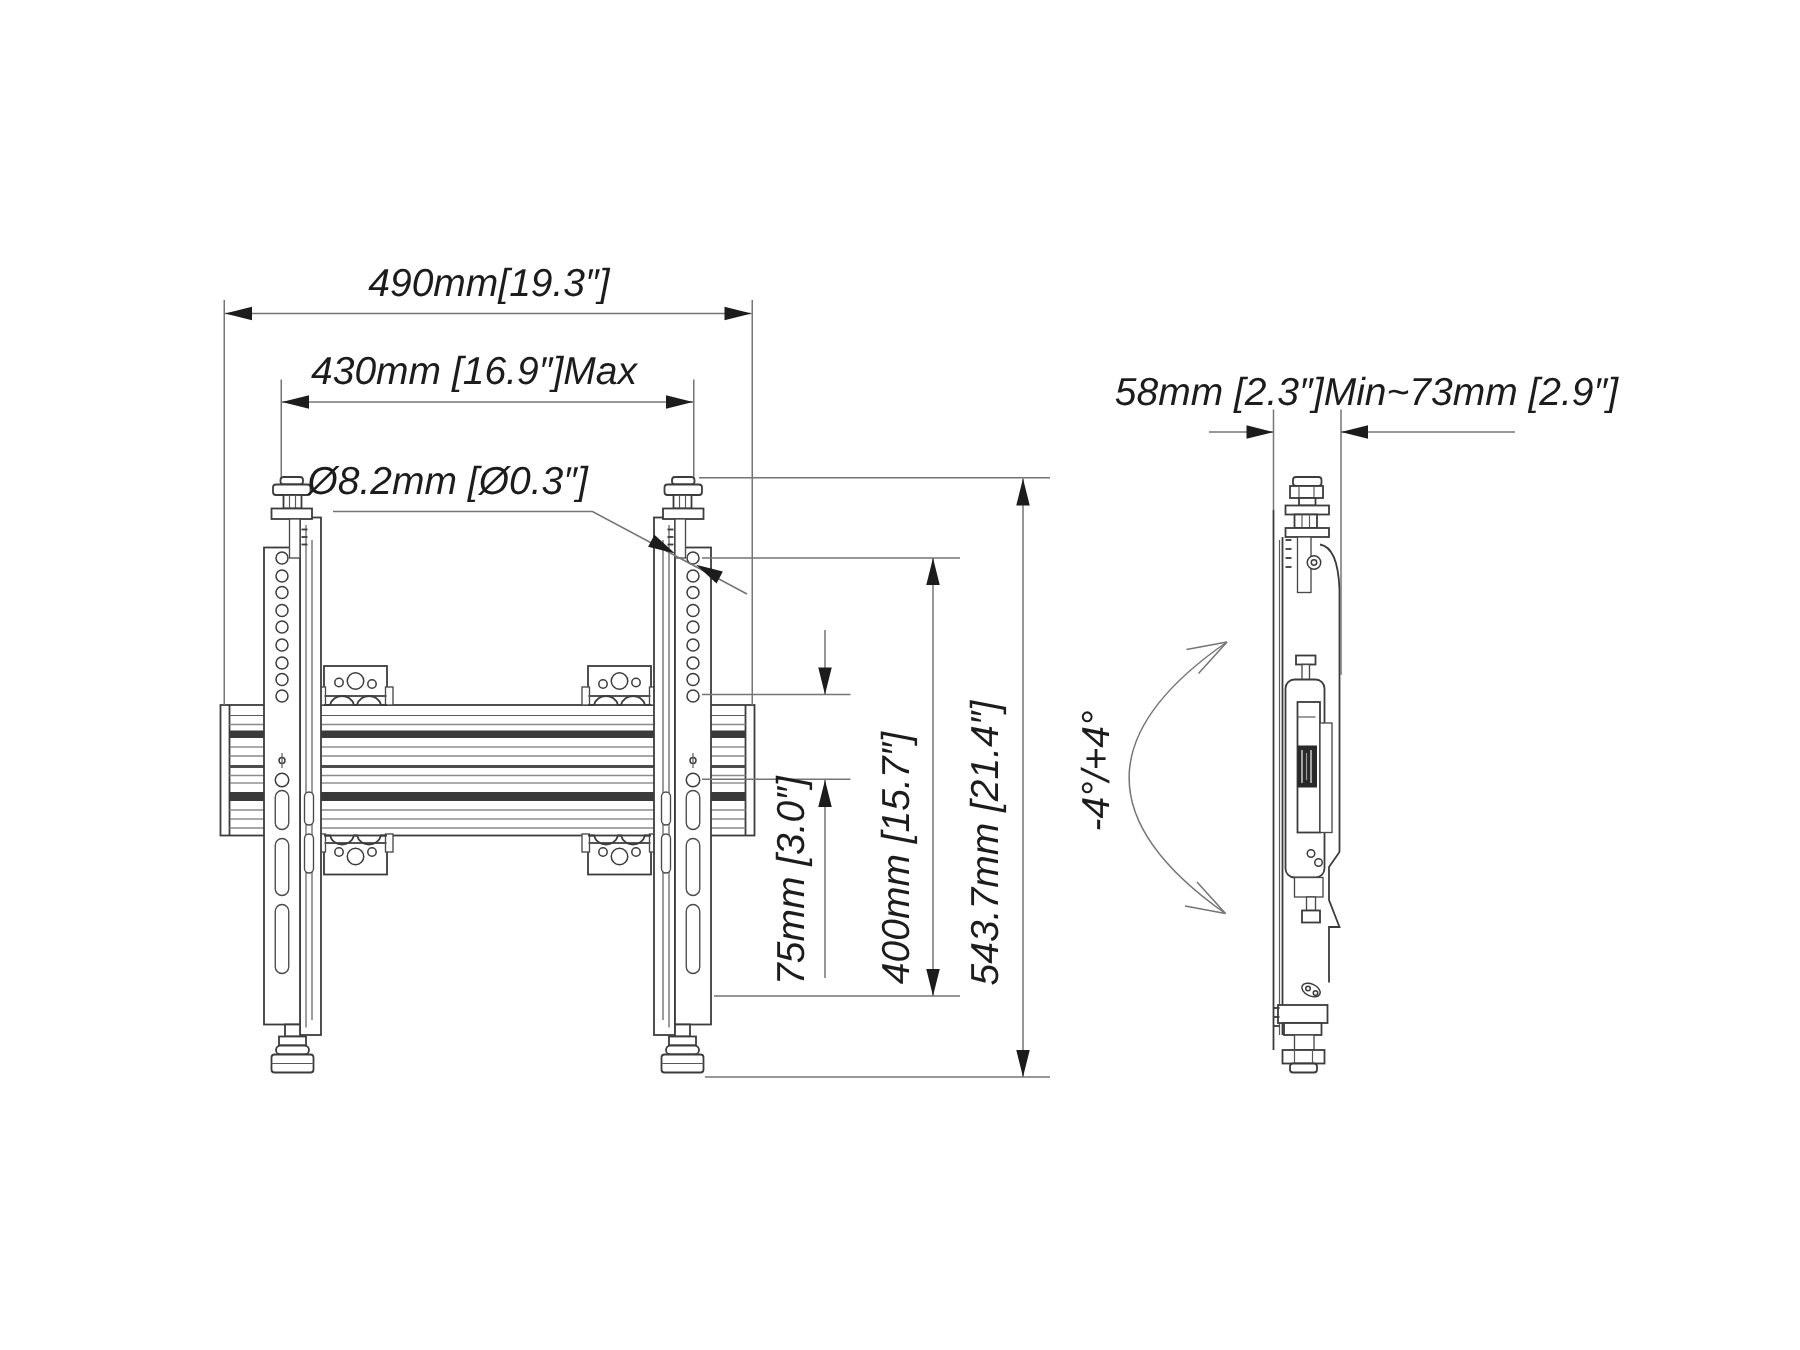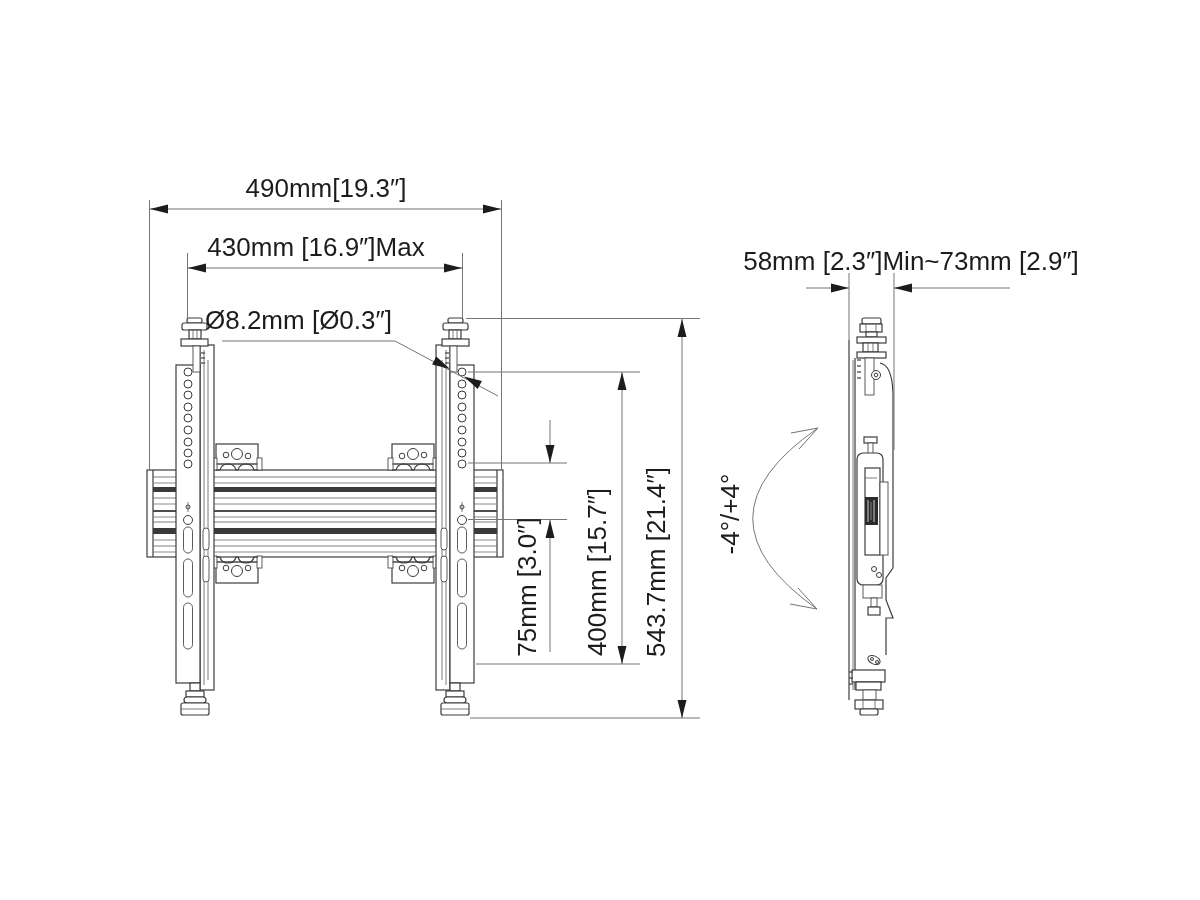--- a/index.html
+++ b/index.html
@@ -1,17 +1,17 @@
 <!DOCTYPE html>
 <html><head>
 <meta charset="utf-8">
 <style>
   html,body{margin:0;padding:0;background:#ffffff;}
   .canvas{position:relative;width:1200px;height:900px;background:#ffffff;overflow:hidden;
-          font-family:"Liberation Sans", sans-serif;}
+          font-family:"Liberation Sans", sans-serif;font-style:italic;}
   svg{position:absolute;left:0;top:0;}
   .ln{stroke:#3c3c3c;stroke-width:1.2;fill:none;}
   .lnthin{stroke:#5a5a5a;stroke-width:0.8;fill:none;}
   .fw{stroke:#3c3c3c;stroke-width:1.2;fill:#ffffff;}
   .fwthin{stroke:#4a4a4a;stroke-width:0.9;fill:#ffffff;}
   .dim{stroke:#757575;stroke-width:1;fill:none;}
   .arr{fill:#1c1c1c;stroke:none;}
   .hole{stroke:#3c3c3c;stroke-width:1;fill:#ffffff;}
   .dark{fill:#3a3a3a;stroke:none;}
   .mid{stroke:#8a8a8a;stroke-width:1;fill:none;}

